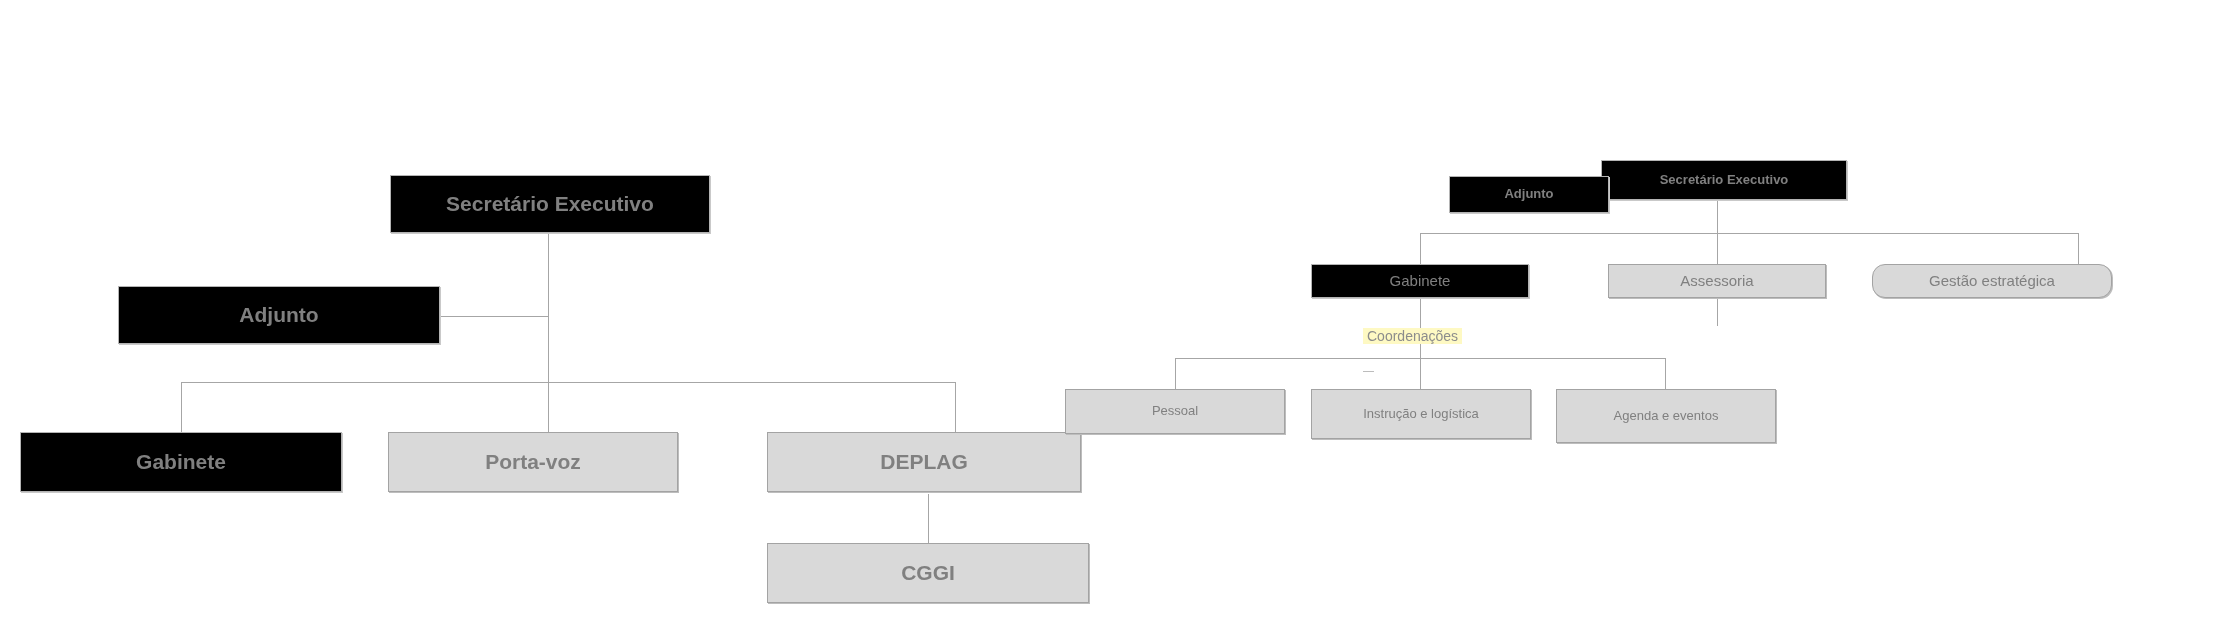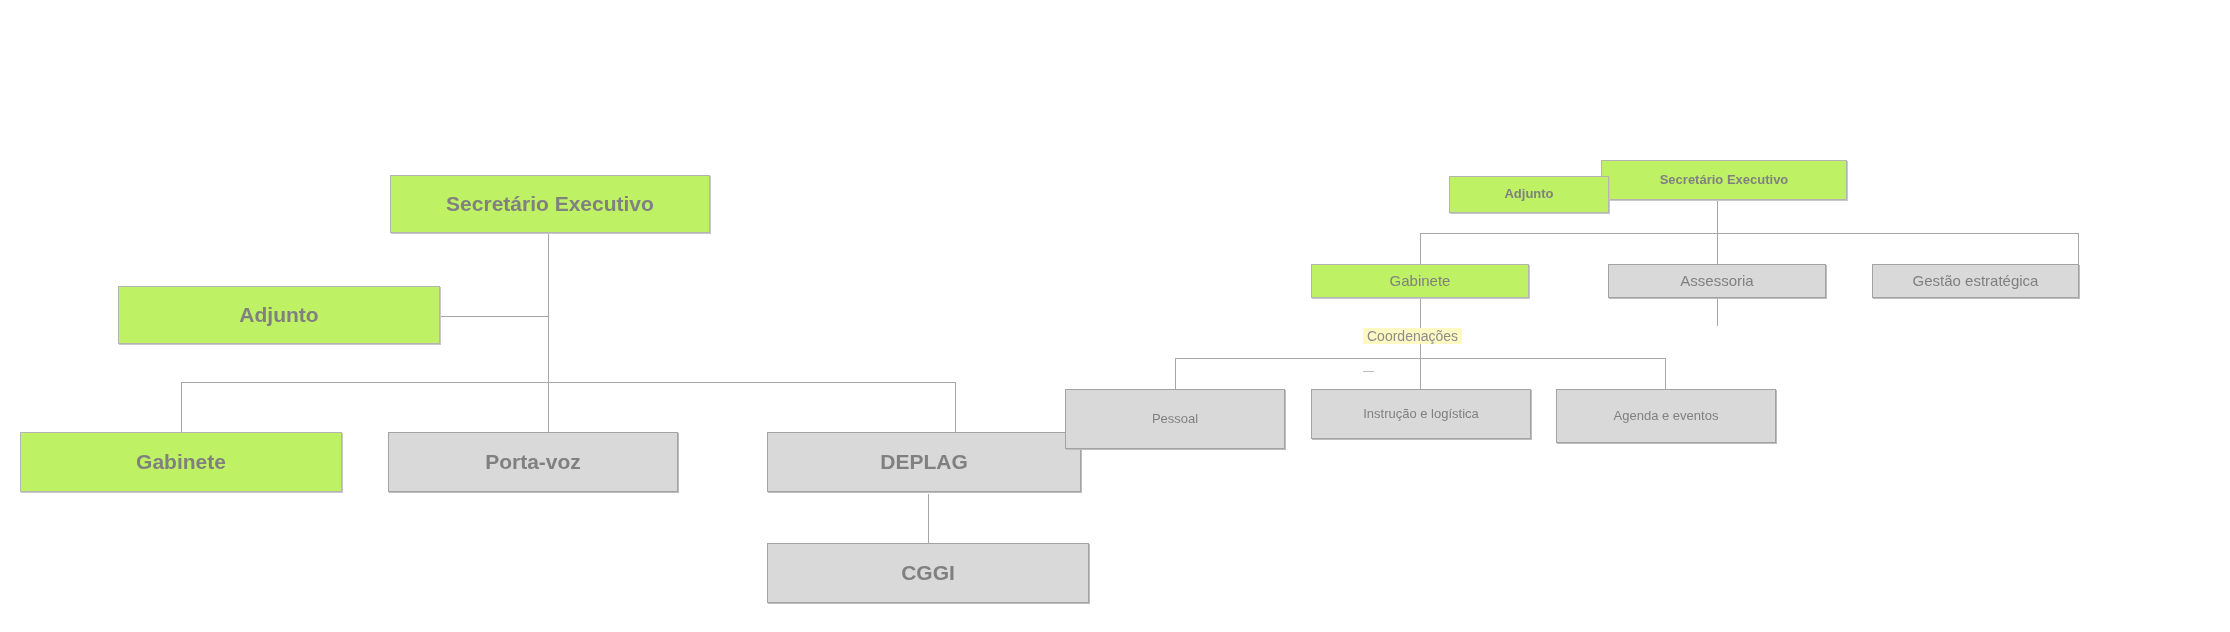--- a/index.html
+++ b/index.html
@@ -43,21 +43,21 @@
     position: absolute;
     display: flex;
     align-items: center;
     justify-content: center;
     text-align: center;
     color: #808080;
     line-height: 1.15;
     z-index: 3;
   }
   .node.white {
-    background: #bef264;
+    background: #000000;
     border: 1px solid #b4b4b4;
     box-shadow: 1px 1px 0 0 #c9c9c9;
   }
   .node.gray {
     background: #d9d9d9;
     border: 1px solid #a3a3a3;
     box-shadow: 1px 1px 0 0 #bdbdbd;
   }
   
   #panel-left .node { font-weight: bold; font-size: 21px; }
@@ -175,25 +175,25 @@
   </div>
 
   <div class="node white" id="n-r-gabinete" style="left:196px; top:264px; width:218px; height:34px;">
     <span>Gabinete</span>
   </div>
 
   <div class="node gray" id="n-r-assessoria" style="left:493px; top:264px; width:218px; height:34px;">
     <span>Assessoria</span>
   </div>
 
-  <div class="node gray" id="n-r-gestao" style="left:757px; top:264px; width:207px; height:34px;">
+  <div class="node gray" id="n-r-gestao" style="left:757px; top:264px; width:240px; height:34px;border-radius:13px;">
     <span>Gestão estratégica</span>
   </div>
 
-  <div class="node gray lvl3" id="n-r-pessoal" style="left:-50px; top:389px; width:220px; height:60px;">
+  <div class="node gray lvl3" id="n-r-pessoal" style="left:-50px; top:389px; width:220px; height:45px;">
     <span>Pessoal</span>
   </div>
 
   <div class="node gray lvl3" id="n-r-instrucao" style="left:196px; top:389px; width:220px; height:50px;">
     <span>Instrução e logística</span>
   </div>
 
   <div class="node gray lvl3" id="n-r-agenda" style="left:441px; top:389px; width:220px; height:54px;">
     <span>Agenda e eventos</span>
   </div>

